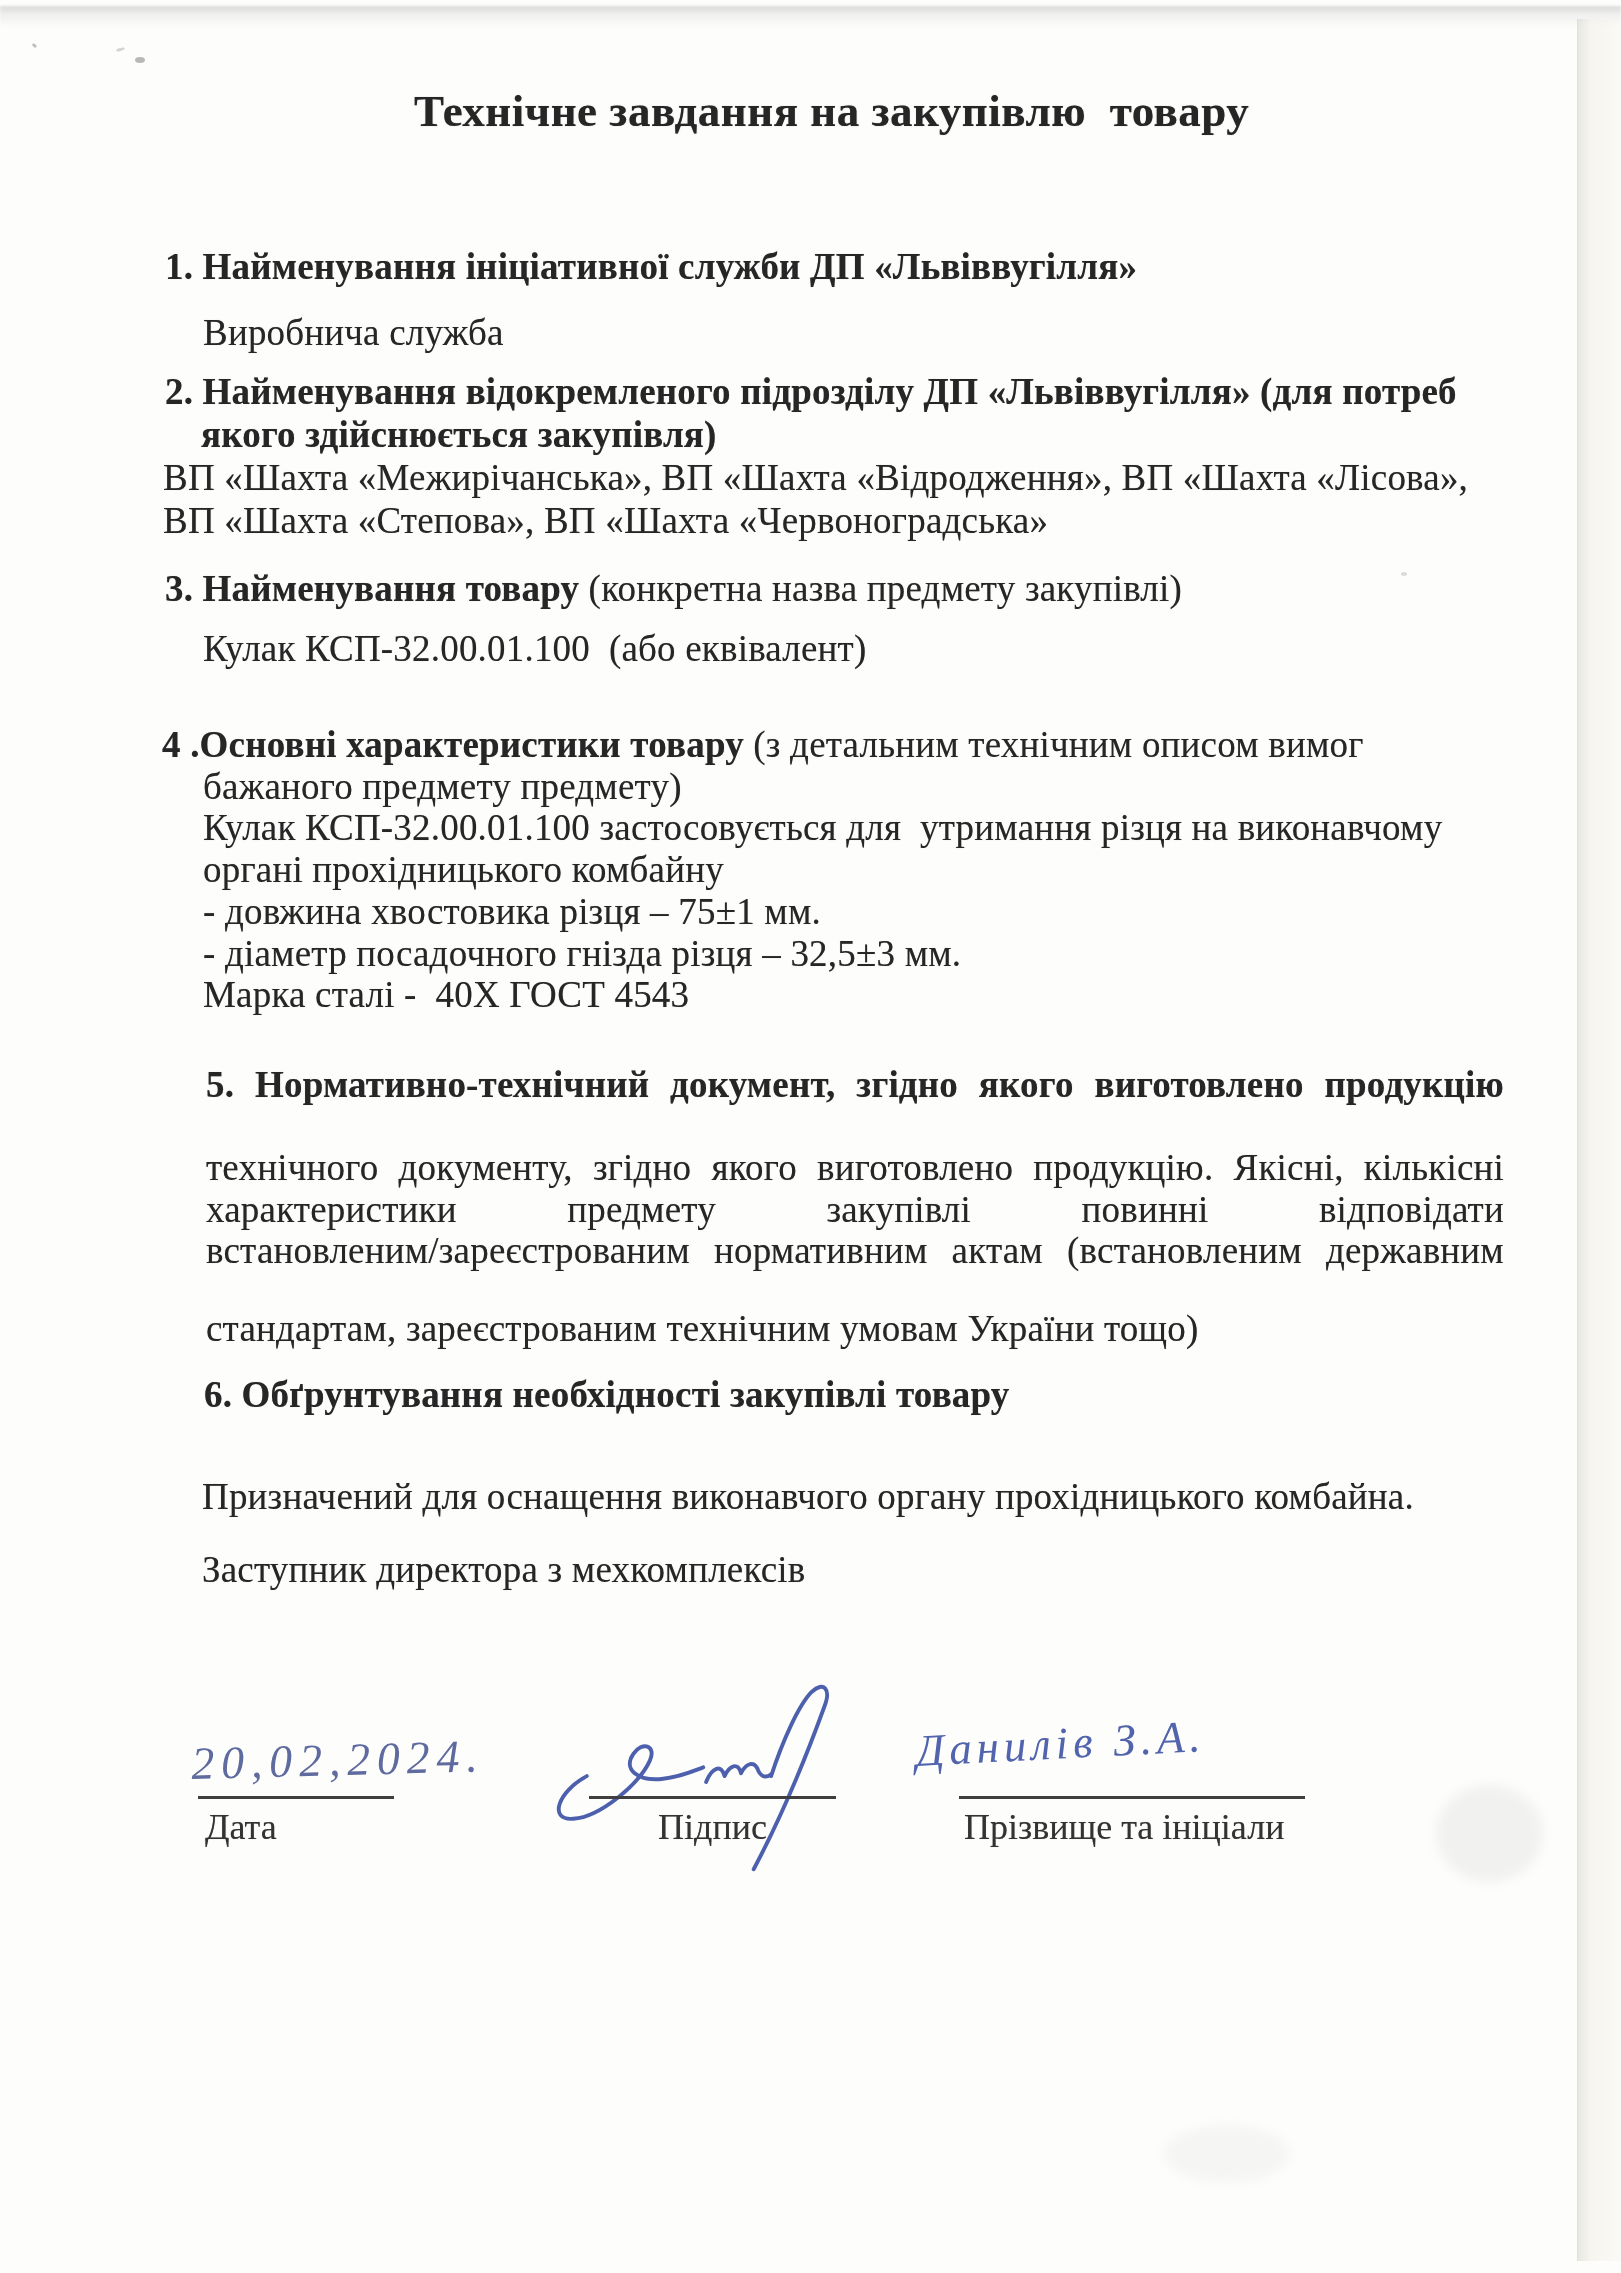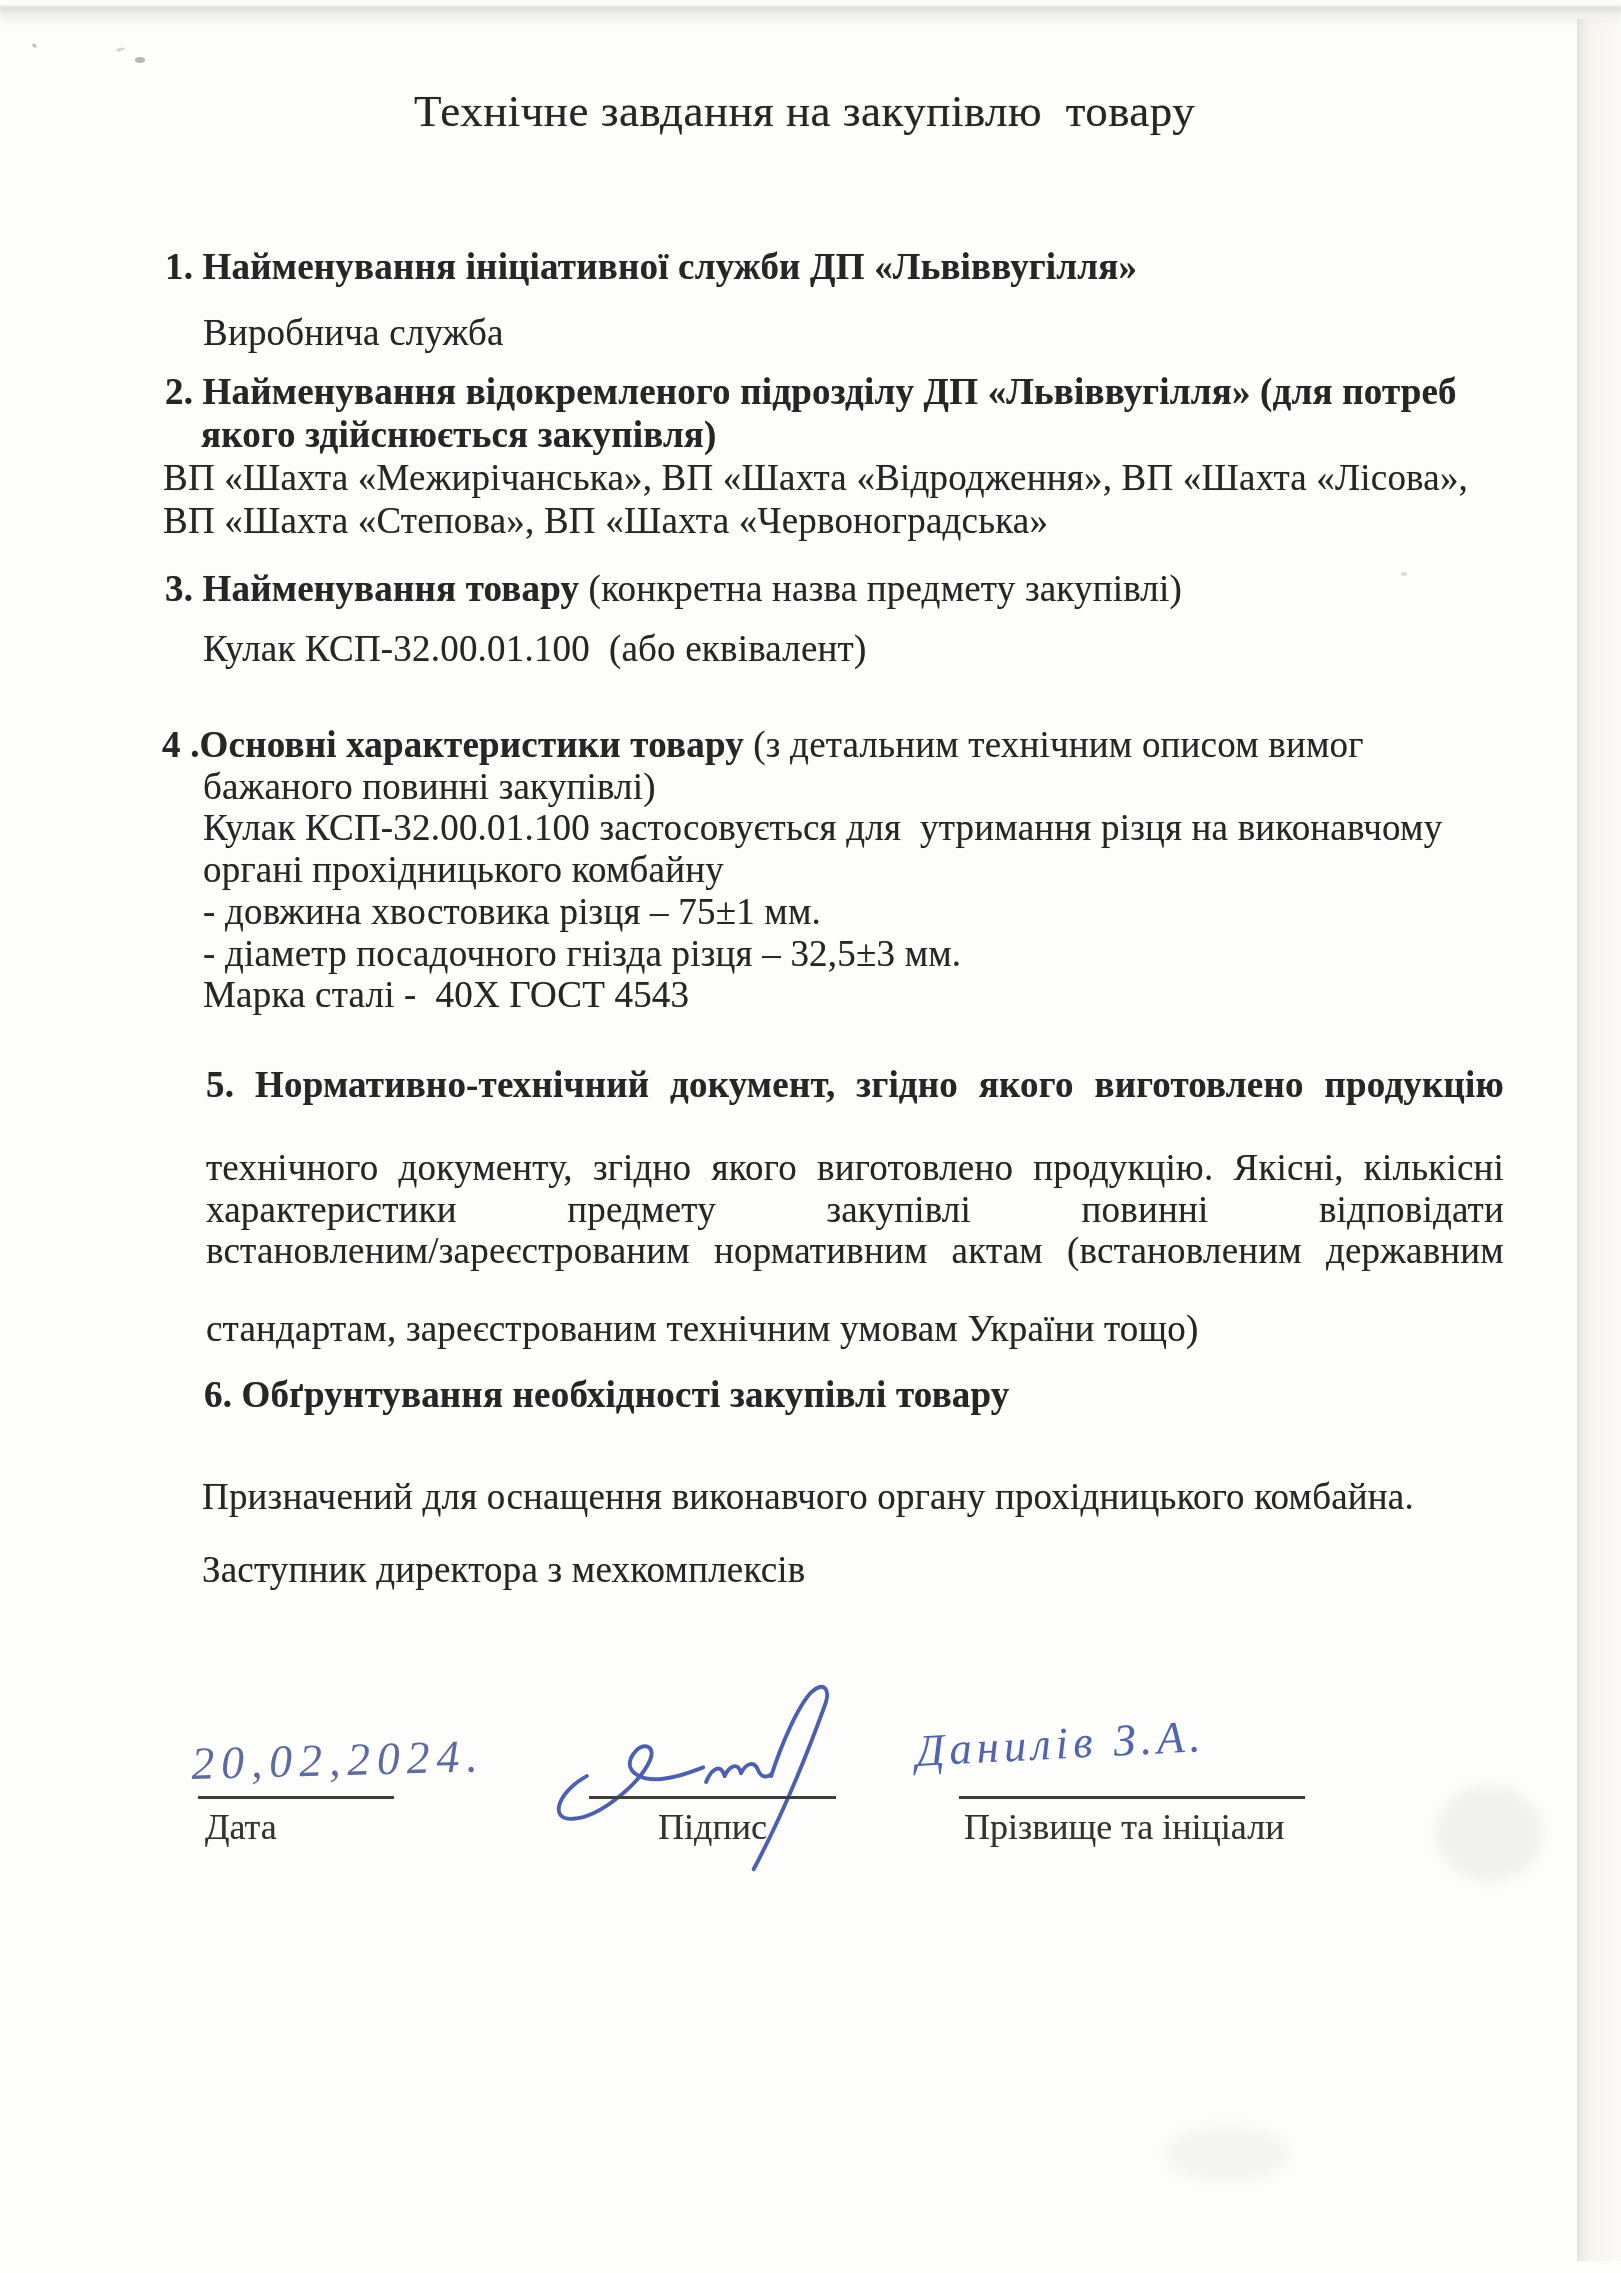--- a/index.html
+++ b/index.html
@@ -29,21 +29,21 @@
   
   .t{
     position:absolute;
     font-size:37px;line-height:42px;
     white-space:pre;
     letter-spacing:0.2px;
     text-shadow:0 0 0.7px rgba(40,40,40,.45);
   }
   .b{font-weight:bold;}
   .title{
-    font-size:45px;line-height:49px;font-weight:normal;
+    font-size:45px;line-height:49px;font-weight:bold;
     letter-spacing:0.5px;
     text-shadow:0 0 0.9px rgba(40,40,40,.5);
   }
   .just{
     white-space:normal;
     width:1298px;
     text-align:justify;
     text-align-last:justify;
   }
   
@@ -86,21 +86,21 @@
 
   <div class="t b" style="left:165px;top:371px;">2. Найменування відокремленого підрозділу ДП «Львіввугілля» (для потреб</div>
   <div class="t b" style="left:201px;top:414px;">якого здійснюється закупівля)</div>
   <div class="t" style="left:163px;top:457px;">ВП «Шахта «Межирічанська», ВП «Шахта «Відродження», ВП «Шахта «Лісова»,</div>
   <div class="t" style="left:163px;top:500px;">ВП «Шахта «Степова», ВП «Шахта «Червоноградська»</div>
 
   <div class="t" style="left:165px;top:568px;"><span class="b">3. Найменування товару</span><span> (конкретна назва предмету закупівлі)</span></div>
   <div class="t" style="left:203px;top:628px;">Кулак КСП-32.00.01.100  (або еквівалент)</div>
 
   <div class="t" style="left:162px;top:724px;"><span class="b">4 .Основні характеристики товару</span><span> (з детальним технічним описом вимог</span></div>
-  <div class="t" style="left:203px;top:766px;">бажаного повинні закупівлі)</div>
+  <div class="t" style="left:203px;top:766px;">бажаного предмету предмету)</div>
   <div class="t" style="left:203px;top:807px;">Кулак КСП-32.00.01.100 застосовується для  утримання різця на виконавчому</div>
   <div class="t" style="left:203px;top:849px;">органі прохідницького комбайну</div>
   <div class="t" style="left:203px;top:891px;">- довжина хвостовика різця – 75±1 мм.</div>
   <div class="t" style="left:203px;top:933px;">- діаметр посадочного гнізда різця – 32,5±3 мм.</div>
   <div class="t" style="left:203px;top:974px;">Марка сталі -  40Х ГОСТ 4543</div>
 
   <div class="t b just" style="left:206px;top:1064px;">5. Нормативно-технічний документ, згідно якого виготовлено продукцію</div>
   <div class="t just" style="left:206px;top:1147px;">технічного документу, згідно якого виготовлено продукцію. Якісні, кількісні</div>
   <div class="t just" style="left:206px;top:1189px;">характеристики предмету закупівлі повинні відповідати</div>
   <div class="t just" style="left:206px;top:1230px;">встановленим/зареєстрованим нормативним актам (встановленим державним</div>

